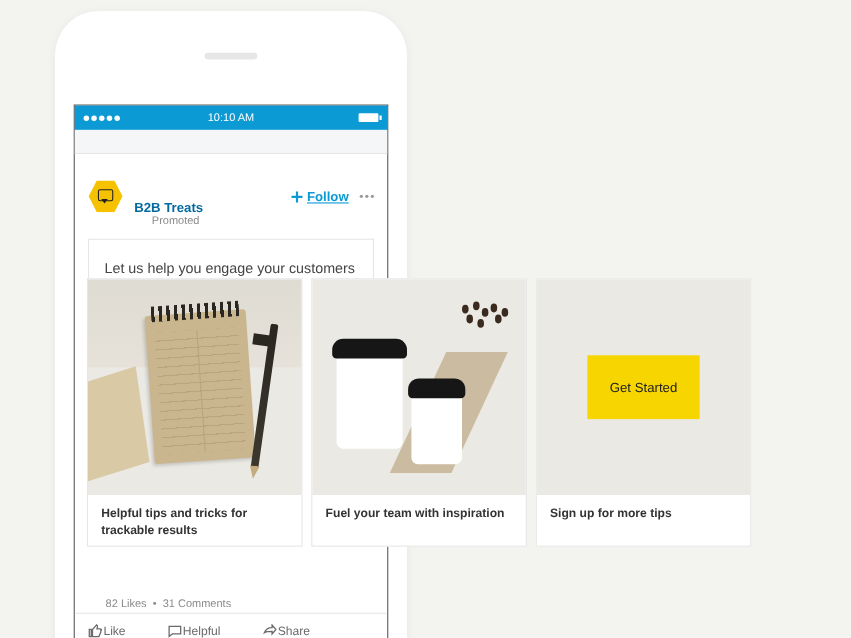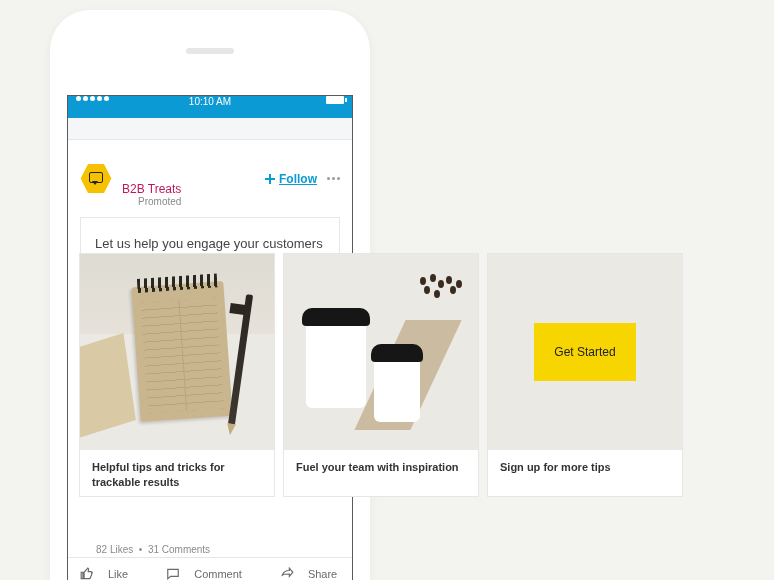--- a/index.html
+++ b/index.html
@@ -40,21 +40,21 @@
   height: 495px;
   border: 1px solid #5a5a5a;
   background: #fff;
   overflow: visible;
 }
 .statusbar {
   height: 22px;
   background: #0b9ad4;
   color: #fff;
   display: flex;
-  align-items: flex-start;
+  align-items: center;
   justify-content: center;
   font-size: 10px;
   position: relative;
 }
 .statusbar .dots {
   position: absolute;
   left: 8px;
   display: flex;
   gap: 2px;
 }
@@ -104,22 +104,22 @@
   content: '';
   position: absolute;
   left: 12px; top: 18px;
   width: 0; height: 0;
   border-left: 3px solid transparent;
   border-right: 3px solid transparent;
   border-top: 4px solid #222;
 }
 .company-name {
   font-size: 12px;
-  font-weight: 400;
-  color: #be185d;
+  font-weight: 700;
+  color: #0369a1;
   margin-top: 32px;
 }
 .promoted {
   font-size: 10px;
   color: #8a8a8a;
   margin-left: 16px;
 }
 .follow-btn {
   margin-left: auto;
   font-size: 12px;
@@ -305,21 +305,21 @@
   border-top: 1px solid #e6e6e6;
   height: 32px;
   display: flex;
   align-items: center;
   padding: 0 12px;
   gap: 38px;
 }
 .action {
   display: flex;
   align-items: center;
-  gap: 14px;
+  gap: 0;
   font-size: 11px;
   color: #6a6a6a;
   cursor: pointer;
 }
 .action svg { width: 14px; height: 14px; }
 </style>
 </head>
 <body>
 
 <div class="phone">
@@ -373,21 +373,21 @@
       <div class="action">
         <svg viewBox="0 0 24 24">
             <path fill="none" stroke="#6a6a6a" stroke-width="2" d="M2 20h3V9H2v11zm19-10c0-1.1-.9-2-2-2h-5l.8-4c.1-.4-.1-.9-.4-1.2l-1-1L7 9v11h10l3-7v-3z"></path>
           </svg>
         <span>Like</span>
       </div>
       <div class="action">
         <svg viewBox="0 0 24 24">
             <path fill="none" stroke="#6a6a6a" stroke-width="2" d="M3 4h18v12H8l-5 4V4z"></path>
           </svg>
-        <span>Comment</span>
+        <span>Helpful</span>
       </div>
       <div class="action">
         <svg viewBox="0 0 24 24">
             <path fill="none" stroke="#6a6a6a" stroke-width="2" d="M4 14c2-6 8-8 12-8V2l6 7-6 7v-4c-5 0-9 0-12 2z"></path>
           </svg>
         <span>Share</span>
       </div>
     </div>
 
   </div>

